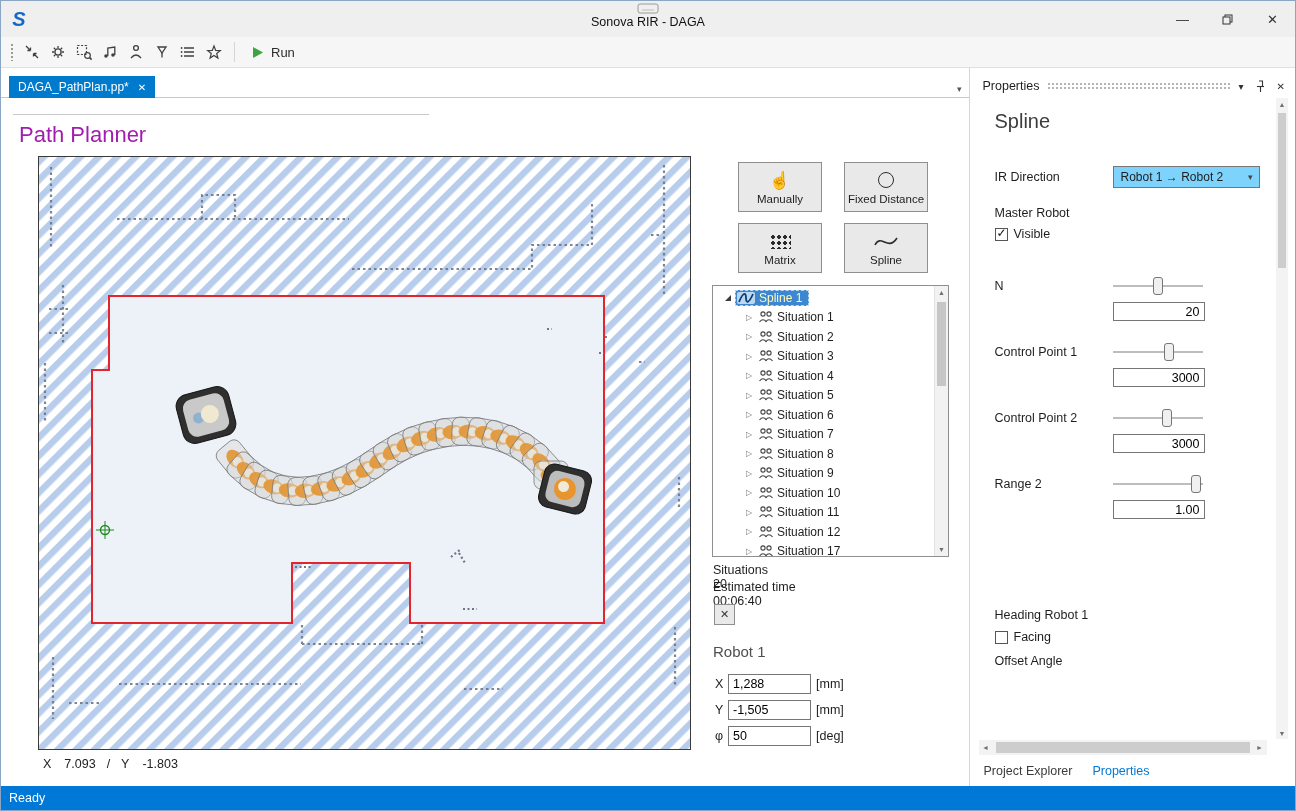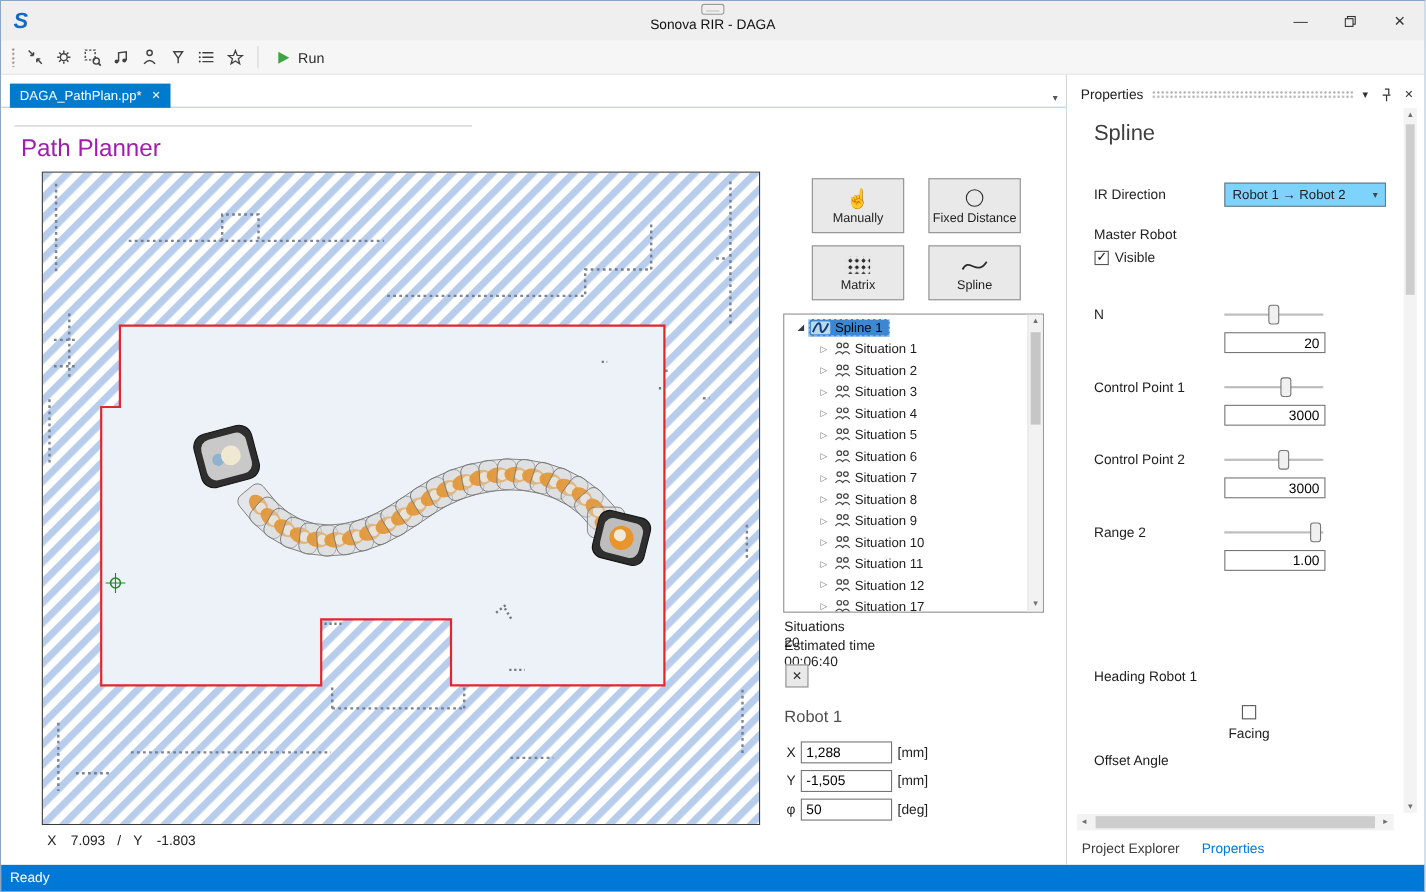--- a/index.html
+++ b/index.html
@@ -46,21 +46,21 @@
   .mode-icon { height:22px; display:flex; align-items:center; justify-content:center; font-size:17px; color:#222; }
   .circle-icon { width:16px; height:16px; border:1.6px solid #2c2c2c; border-radius:50%; display:inline-block; }
   .matrix-icon { width:22px; height:16px; background-image:radial-gradient(#2c2c2c 1.6px, transparent 1.9px); background-size:6px 6px; background-position:1px 1px; display:inline-block; }
 
   .treebox { position:absolute; left:711px; top:186px; width:237px; height:272px; border:1px solid #8f8f8f; background:#fff; overflow:hidden; }
   .tree { list-style:none; padding-top:2px; }
   .titem { height:19.5px; display:flex; align-items:center; font-size:12px; }
   .titem .exp { width:11px; margin-left:33px; font-size:8px; color:#777; display:flex; align-items:center; }
   .titem.root .exp { margin-left:11px; }
   .ppl { display:flex; margin:0 3px 0 1px; }
-  .sel-chip { display:flex; align-items:center; gap:4px; background:#3c87cf; color:#000000; padding:1px 7px 1px 2px; outline:1px dashed #bcd9f2; outline-offset:-1px; }
+  .sel-chip { display:flex; align-items:center; gap:4px; background:#3c87cf; color:#fef9c3; padding:1px 7px 1px 2px; outline:1px dashed #bcd9f2; outline-offset:-1px; }
   .tree-scroll { position:absolute; right:0; top:0; bottom:0; width:14px; background:#f2f2f2; border-left:1px solid #e4e4e4; }
   .tree-scroll .sa { position:absolute; left:0; right:0; height:13px; display:flex; align-items:center; justify-content:center; font-size:7px; color:#707070; }
   .tree-scroll .sa.up { top:0; } .tree-scroll .sa.down { bottom:0; }
   .tree-scroll .thumb { position:absolute; left:2px; right:2px; top:16px; height:84px; background:#c6c6c6; }
 
   .summary { position:absolute; left:712px; top:464px; font-size:12.5px; color:#1e1e1e; }
   .srow { display:flex; height:17px;flex-direction:column; }
   .slabel { width:130px; }
 
   .xbtn { position:absolute; left:713px; top:505px; width:21px; height:21px; border:1px solid #8f8f8f; background:#e9e9e9; display:flex; align-items:center; justify-content:center; font-size:11px; color:#333; }
@@ -89,21 +89,21 @@
   .sec-label { margin-top:18px; font-size:12.5px; }
   .cbrow { display:flex; align-items:center; gap:6px; margin-top:7px; font-size:12.5px; }
   .cb { width:13px; height:13px; border:1px solid #555; background:#fff; position:relative; flex:0 0 13px; }
   .cb[data-checked="true"]::after { content:"✓"; position:absolute; left:1px; top:-3px; font-size:12px; color:#111; }
   .slider-row { align-items:flex-start; }
   .slider-row .plabel { line-height:18px; }
   .sliderbox { width:90px; height:18px; position:relative; }
   .slider-track { position:absolute; left:0; right:0; top:8px; height:2px; background:#bdbdbd; }
   .slider-thumb { position:absolute; top:0; width:10px; height:18px; background:#f0f0f0; border:1px solid #767676; border-radius:3px; }
   .pctl input { display:block; width:92px; height:19px; border:1px solid #767676; text-align:right; padding:0 4px; font-size:12.5px; font-family:inherit; margin-top:7px; }
-  .mt36 { margin-top:36px; } .mt22 { margin-top:22px; } .mt89 { margin-top:89px; } .mt10 { margin-top:10px; } .mt8 { margin-top:19px;flex-direction:column; }
+  .mt36 { margin-top:36px; } .mt22 { margin-top:22px; } .mt89 { margin-top:89px; } .mt10 { margin-top:10px; } .mt8 { margin-top:8px; }
 
   .props-vscroll { position:absolute; right:7px; top:30px; bottom:47px; width:12px; background:#f3f3f3; }
   .props-vscroll .sa { position:absolute; left:0; right:0; height:12px; display:flex; align-items:center; justify-content:center; font-size:7px; color:#707070; }
   .props-vscroll .sa.up { top:0; } .props-vscroll .sa.down { bottom:0; }
   .props-vscroll .thumb { position:absolute; left:2px; right:2px; top:15px; height:155px; background:#cdcdcd; }
   .props-hscroll { position:absolute; left:9px; bottom:31px; width:288px; height:15px; background:#f3f3f3; }
   .props-hscroll .sa { position:absolute; top:0; bottom:0; width:14px; display:flex; align-items:center; justify-content:center; font-size:7px; color:#707070; }
   .props-hscroll .sa.left { left:0; } .props-hscroll .sa.right { right:0; }
   .props-hscroll .thumb { position:absolute; top:2px; bottom:2px; left:17px; right:17px; background:#cdcdcd; }
   .props-tabs { position:absolute; left:0; right:0; bottom:0; height:30px; display:flex; align-items:center; gap:20px; padding-left:14px; font-size:12.5px; }

